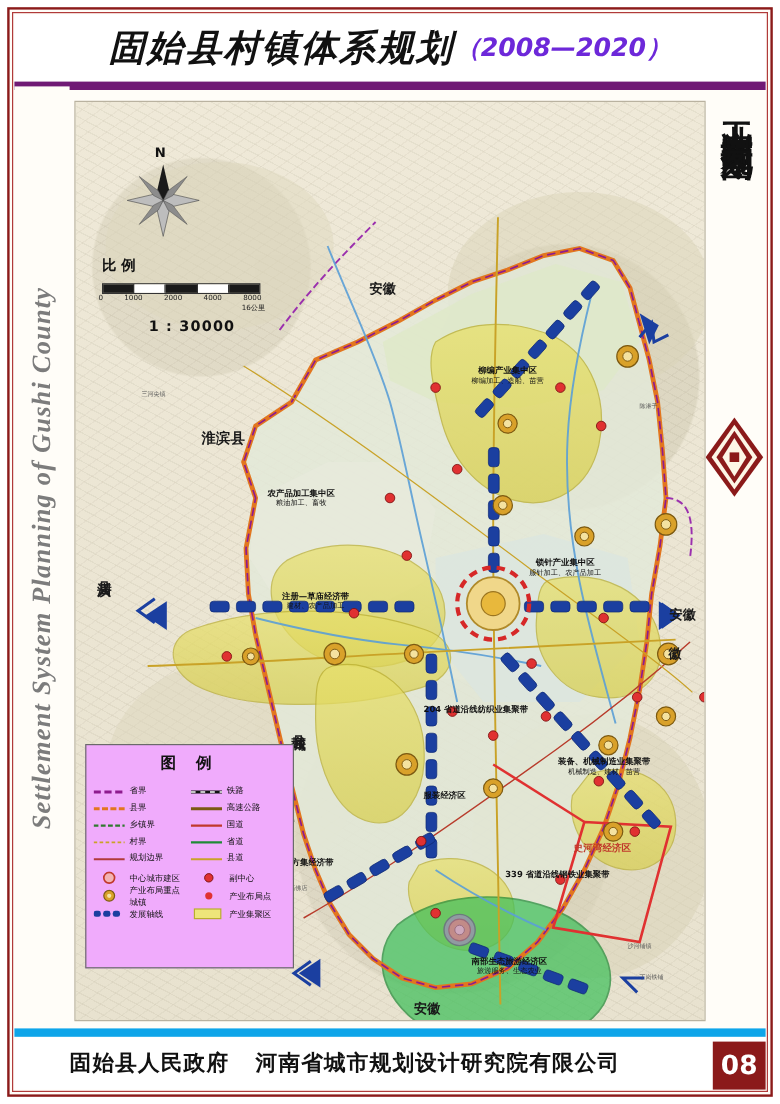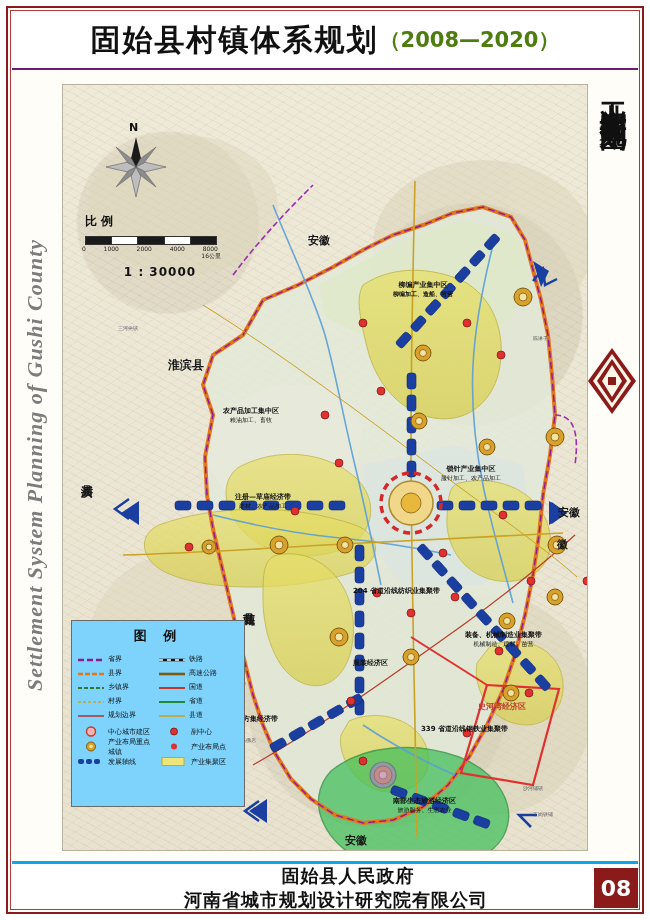--- a/index.html
+++ b/index.html
@@ -23,33 +23,34 @@
   .border-inner{
     position:absolute;left:10px;top:10px;right:10px;bottom:10px;
     border:1px solid #b03a3a;
   }
 
   
   .header{
     position:absolute;left:12px;top:12px;right:12px;height:56px;
     background:#ffffff;
     display:flex;align-items:center;justify-content:center;
-    border-bottom:2px solid #701a75;
+    border-bottom:7px solid #701a75;
+    font-style:italic;
   }
   .header .title-cn{
     font-family:"DejaVu Sans","Liberation Sans",sans-serif;
     font-weight:bold;
     font-size:30px;
     letter-spacing:2px;
     color:#111111;
   }
   .header .title-years{
     font-size:21px;
     font-weight:bold;
-    color:#4d7c0f;
+    color:#6d28d9;
     margin-left:1px;
   }
 
   
   .left-band{
     position:absolute;left:12px;top:72px;width:46px;bottom:62px;
     background:#fffdf8;
   }
   .left-band .en{
     position:absolute;
@@ -120,21 +121,21 @@
   .scalebar{margin-top:6px;height:7px;width:130px;border:1px solid #333;display:flex;}
   .scalebar div{flex:1;border-right:1px solid #333;}
   .scalebar div:last-child{border-right:none;}
   .sc-ticks{display:flex;justify-content:space-between;width:136px;margin-left:-3px;font-size:6px;color:#222;}
   .sc-unit{font-size:6px;color:#222;text-align:right;width:136px;}
   .sc-ratio{margin-top:4px;font-size:12px;font-weight:bold;color:#111;text-align:center;letter-spacing:1px;}
 
   
   .legend{
     position:absolute;left:8px;top:535px;width:172px;height:185px;
-    background:#7dd3fc;border:1px solid #6a6a6a;
+    background:#f0abfc;border:1px solid #6a6a6a;
   }
   .legend-title{text-align:center;font-size:13px;font-weight:bold;color:#111;margin-top:6px;letter-spacing:6px;}
   .legend-cols{display:flex;margin-top:7px;padding:0 6px;gap:2px;}
   .legend-col{flex:1;}
   .lg-row{display:flex;align-items:center;height:14px;font-size:7px;color:#111;}
   .lg-sym{width:26px;height:9px;margin-right:4px;flex:0 0 26px;}
   .legend-wide{padding:0 6px;margin-top:2px;}
   .lg-row-w{display:flex;align-items:center;height:15px;font-size:7px;color:#111;}
   .lg-sym-w{width:26px;height:11px;margin-right:4px;flex:0 0 26px;display:flex;align-items:center;justify-content:center;}
 
@@ -144,24 +145,23 @@
   .mlabel.cnty{font-size:12px;}
   .mlabel.vert{writing-mode:vertical-rl;text-orientation:upright;font-size:12px;line-height:1;}
   .zone-note{position:absolute;font-size:6px;color:#111;white-space:nowrap;text-align:center;line-height:1.25;}
   .zone-note b{font-size:7px;}
   .red-label{position:absolute;font-size:8px;color:#c0392b;font-weight:bold;white-space:nowrap;}
   .tiny-gray{position:absolute;font-size:5px;color:#555;white-space:nowrap;}
 
   
   .footer{
     position:absolute;left:12px;right:12px;bottom:12px;height:44px;
-    border-top:3px solid #0ea5e9;
+    border-top:7px solid #0ea5e9;
     display:flex;align-items:center;
     background:#ffffff;
-    flex-direction:column;
   }
   .footer .f-left{
     margin-left:46px;font-size:18px;font-weight:bold;color:#111;letter-spacing:1px;
   }
   .footer .f-right{
     margin-left:22px;font-size:18px;font-weight:bold;color:#111;letter-spacing:1px;
   }
   .page-num{
     position:absolute;right:0px;bottom:0px;width:44px;height:40px;
     background:#8b1a1a;color:#fff;font-size:22px;font-weight:bold;
@@ -486,21 +486,21 @@
     </div>
 
     <div class="mlabel prov" style="left:245px;top:148px;">安徽</div>
     <div class="mlabel prov" style="left:495px;top:420px;">安徽</div>
     <div class="mlabel prov" style="left:494px;top:452px;">徽</div>
     <div class="mlabel prov" style="left:282px;top:748px;">安徽</div>
     <div class="mlabel cnty" style="left:105px;top:272px;">淮滨县</div>
     <div class="mlabel vert" style="left:18px;top:390px;">潢川县</div>
     <div class="mlabel vert" style="left:180px;top:518px;">商城县</div>
 
-    <div class="zone-note" style="left:330px;top:196px;font-weight:bold;">
+    <div class="zone-note" style="left:330px;top:220px;">
       <b>柳编产业集中区</b><br>
       <span>柳编加工、造船、苗营</span>
     </div>
     <div class="zone-note" style="left:160px;top:322px;">
       <b>农产品加工集中区</b><br>
       <span>粮油加工、畜牧</span>
     </div>
     <div class="zone-note" style="left:172px;top:408px;">
       <b>注册—草庙经济带</b><br>
       <span>建材、农产品加工</span>

